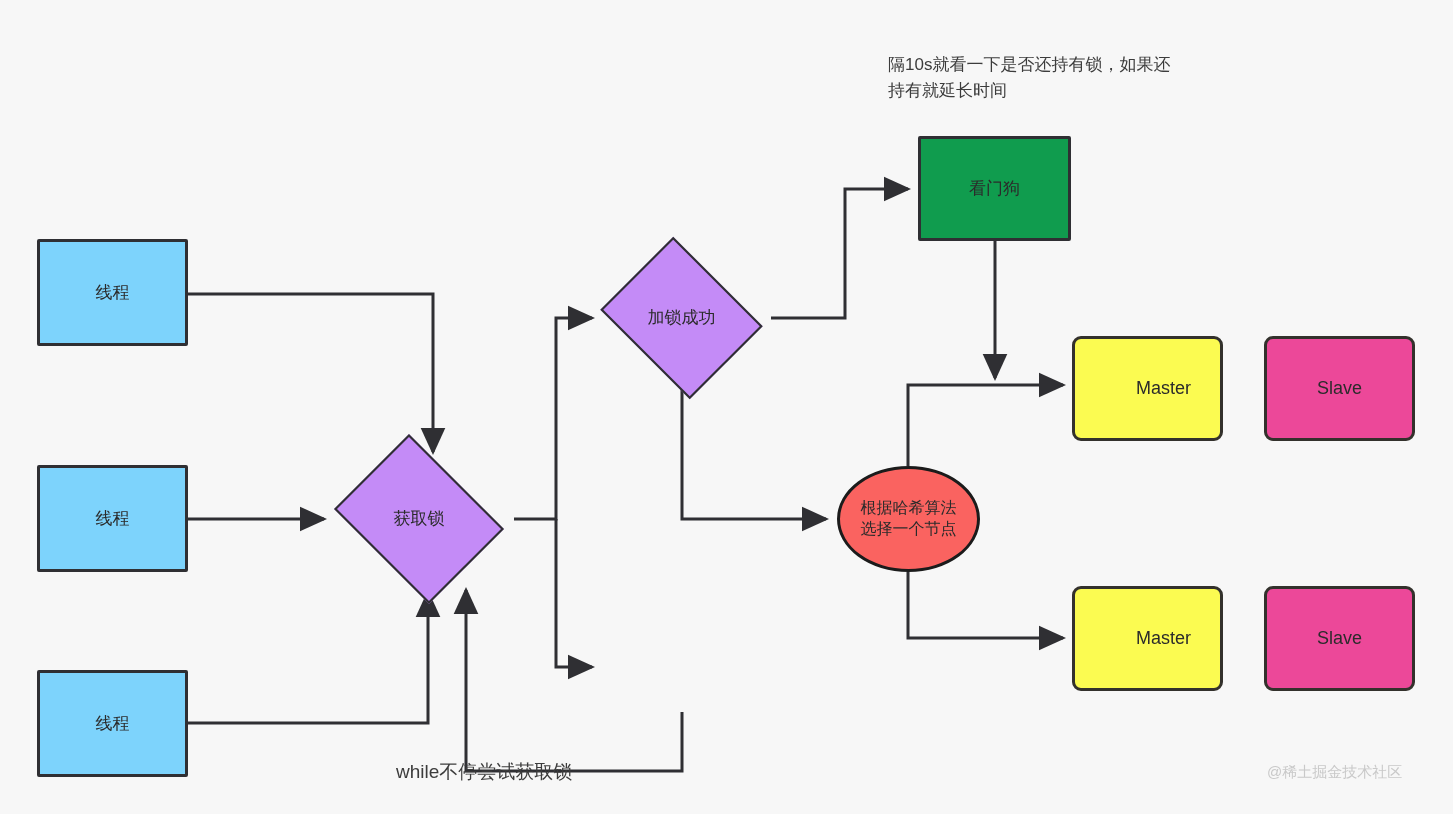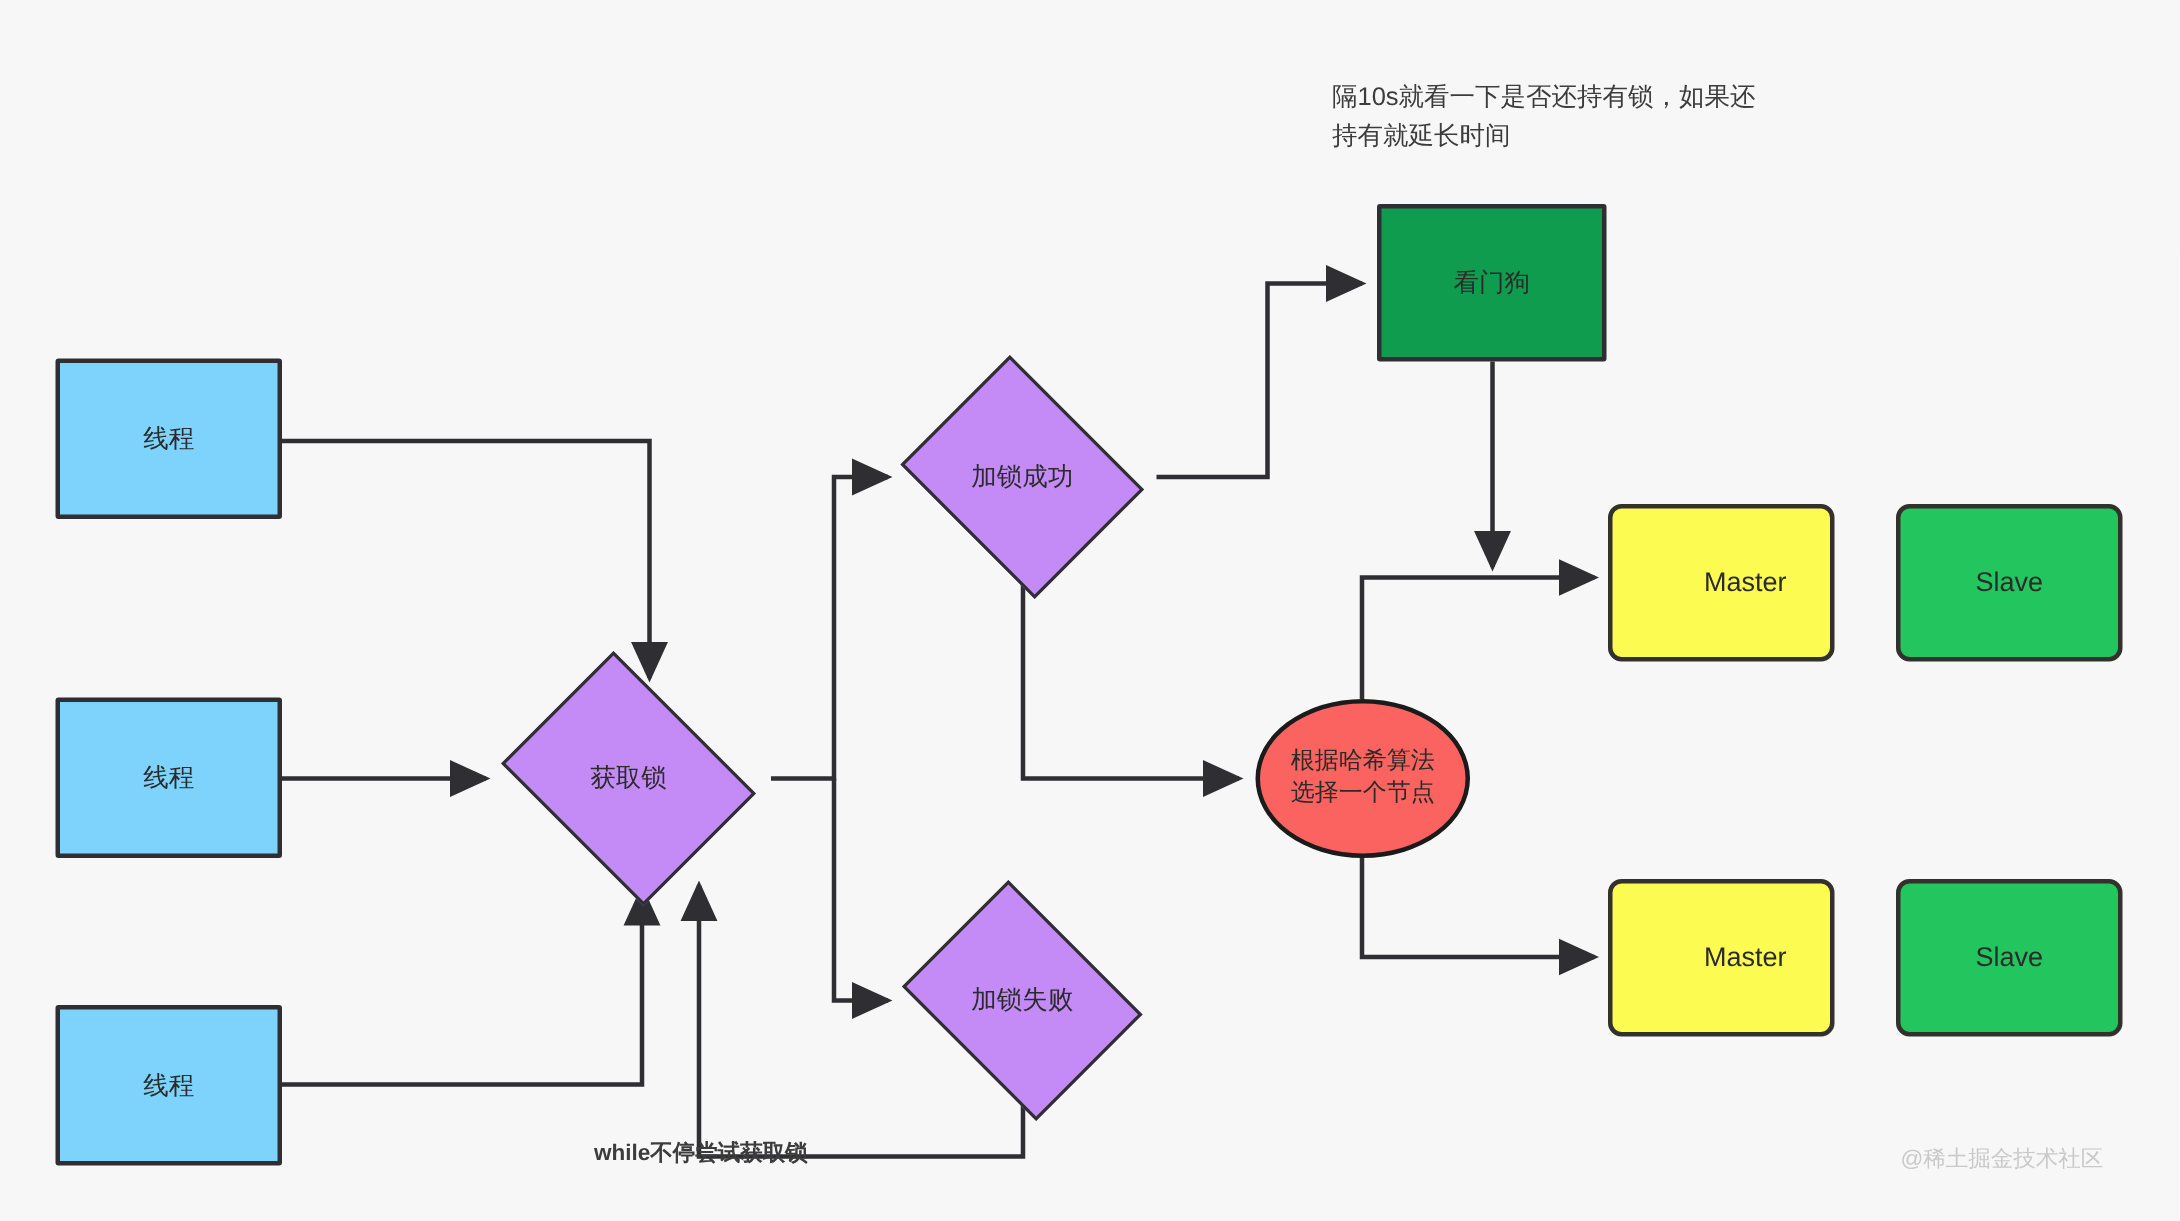--- a/index.html
+++ b/index.html
@@ -43,21 +43,21 @@
     border: 3px solid #2f2f33;
     border-radius: 2px;
   }
   .rect-round {
     border: 3px solid #33312c;
     border-radius: 9px;
   }
   .thread-box { background: #7dd3fc; font-size: 17px; }
   .watchdog-box { background: #109c4e; font-size: 17px; }
   .master-box { background: #fbfb51; font-size: 18px; padding-left: 32px; }
-  .slave-box  { background: #22c55e; font-size: 18px; }
+  .slave-box  { background: #ec4899; font-size: 18px; }
 
   
   .diamond {
     background: transparent;
     font-size: 17px;
   }
   .diamond .shape {
     position: absolute;
     left: 0; top: 0;
     width: 100%;
@@ -82,23 +82,22 @@
     position: absolute;
     color: #3c3c3c;
     white-space: pre-line;
   }
   #note-watchdog {
     font-size: 17px;
     text-align: left;
     line-height: 1.5;
   }
   #note-while {
-    font-size: 15px;
+    font-size: 19px;
     text-align: left;
-    font-weight: bold;
   }
   #watermark {
     position: absolute;
     font-size: 15px;
     color: #c9c9c9;
   }
 </style>
 </head>
 <body>
 
@@ -149,24 +148,20 @@
   <div class="node diamond" style="left:592px; top:245px; width:179px; height:146px;">
     <div class="shape"></div>
     <span class="label">加锁成功</span>
   </div>
 
   <div class="node diamond" style="left:324px; top:444px; width:190px; height:150px;">
     <div class="shape"></div>
     <span class="label">获取锁</span>
   </div>
 
-  <div class="node diamond" style="left:592px; top:596px; width:179px; height:142px;">
-    <div class="shape"></div>
-    <span class="label">加锁失败</span>
-  </div>
 
   <div class="node rect watchdog-box" style="left:918px; top:136px; width:153px; height:105px;">
     <span class="label">看门狗</span>
   </div>
 
   <div class="node ellipse" style="left:837px; top:466px; width:143px; height:106px;">
     <span class="label">根据哈希算法
 选择一个节点</span>
   </div>
 

